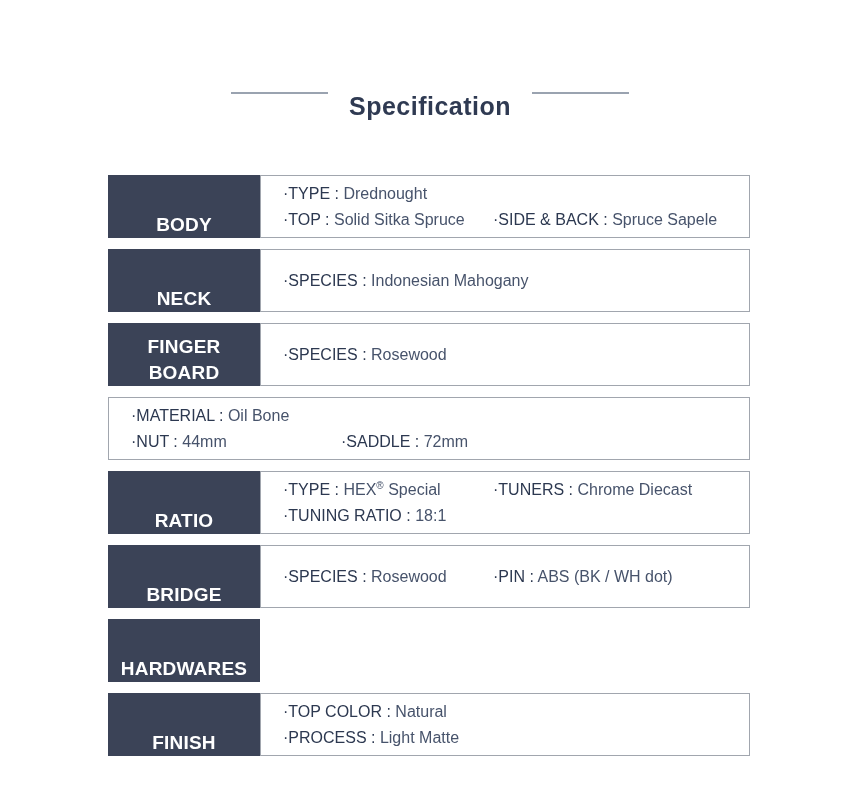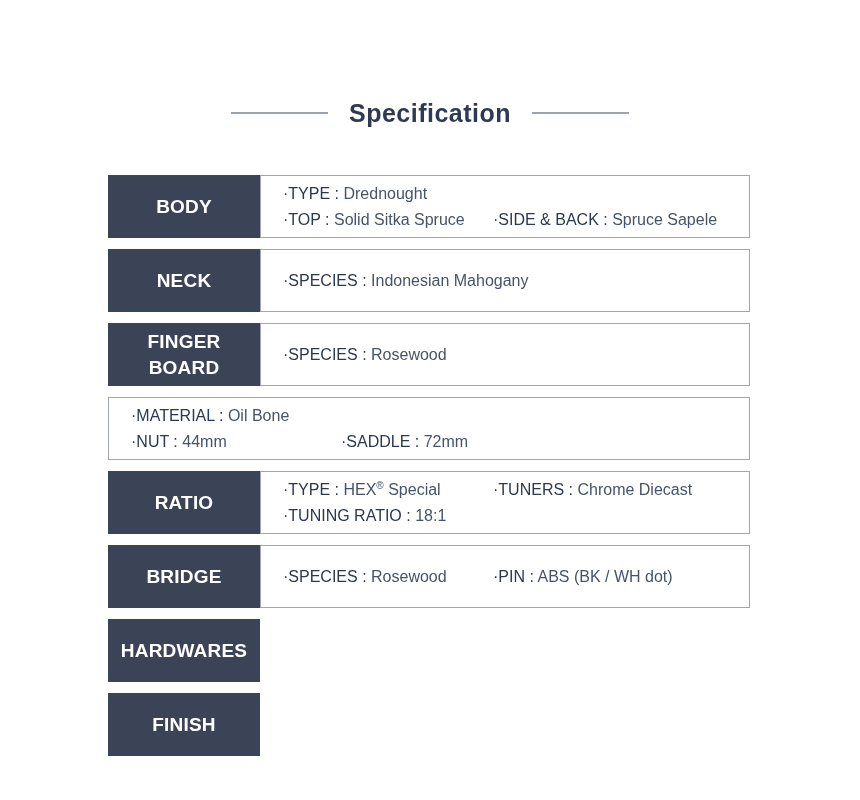--- a/index.html
+++ b/index.html
@@ -17,21 +17,21 @@
     background:#ffffff;
     font-family:"Liberation Sans","DejaVu Sans",sans-serif;
     overflow:hidden;
   }
   .page{width:860px;height:800px;position:relative;}
 
   
   .title-wrap{
     position:absolute;
     top:92px;left:0;right:0;
-    display:flex;align-items:center;justify-content:center;
+    display:flex;justify-content:center;
     gap:21px;
     height:42px;
   }
   .title-line{
     width:97px;height:2px;
     background:var(--divider);
     flex:none;
   }
   .title{
     margin:0;
@@ -51,21 +51,21 @@
   .spec-row{
     display:flex;
     height:63px;
     margin-bottom:11px;
   }
   .row-label{
     flex:none;
     width:152px;
     background:var(--dark-box);
     color:#ffffff;
-    display:flex;align-items:center;justify-content:center;
+    display:flex;align-items:flex-end;justify-content:center;
     text-align:center;
     z-index:1;
   }
   .row-label-text{
     font-size:19px;
     font-weight:bold;
     line-height:26px;
     max-width:132px;
     letter-spacing:0.2px;
   }
@@ -179,16 +179,20 @@
       </div>
       <div class="spec-row">
         <div class="row-label">
           <span class="row-label-text">HARDWARES</span>
         </div>
       </div>
       <div class="spec-row">
         <div class="row-label">
           <span class="row-label-text">FINISH</span>
         </div>
+        <div class="row-content">
+          <div class="spec-line"><span class="spec-item"><span class="spec-key">·TOP COLOR : </span><span class="spec-value">Natural</span></span></div>
+          <div class="spec-line"><span class="spec-item"><span class="spec-key">·PROCESS : </span><span class="spec-value">Light Matte</span></span></div>
+        </div>
       </div>
     </div>
 
 </div>
 
 </body></html>

